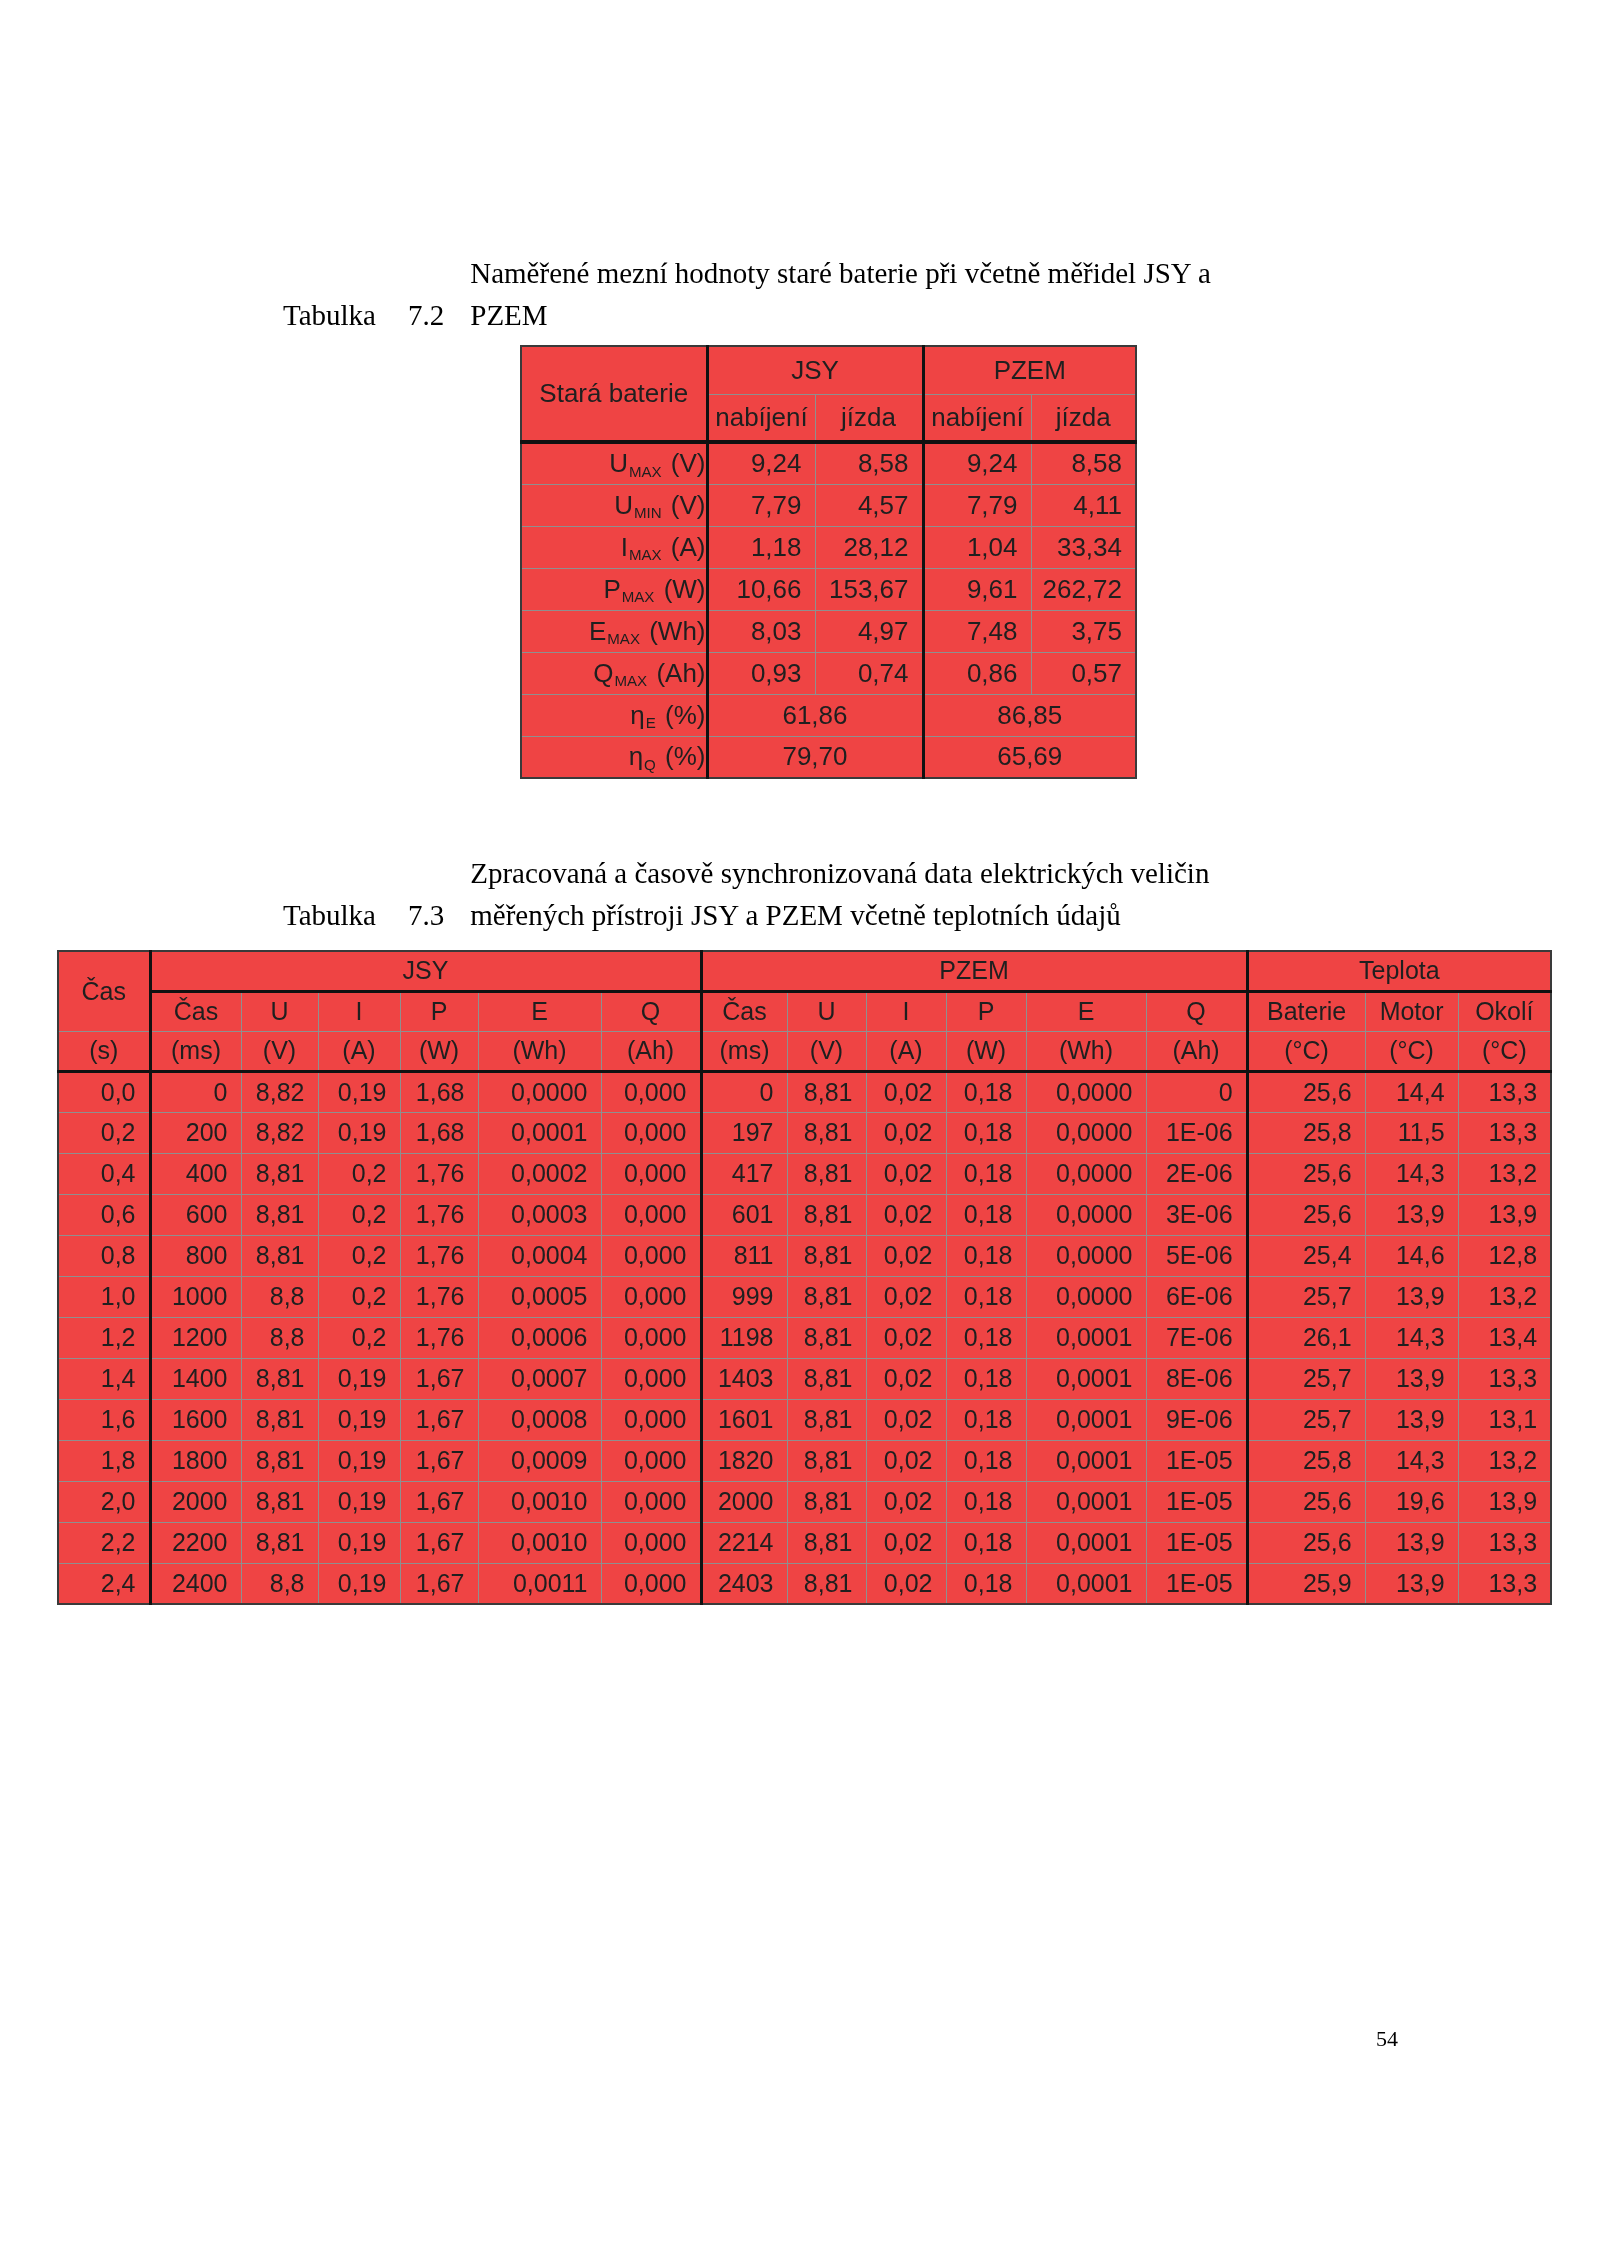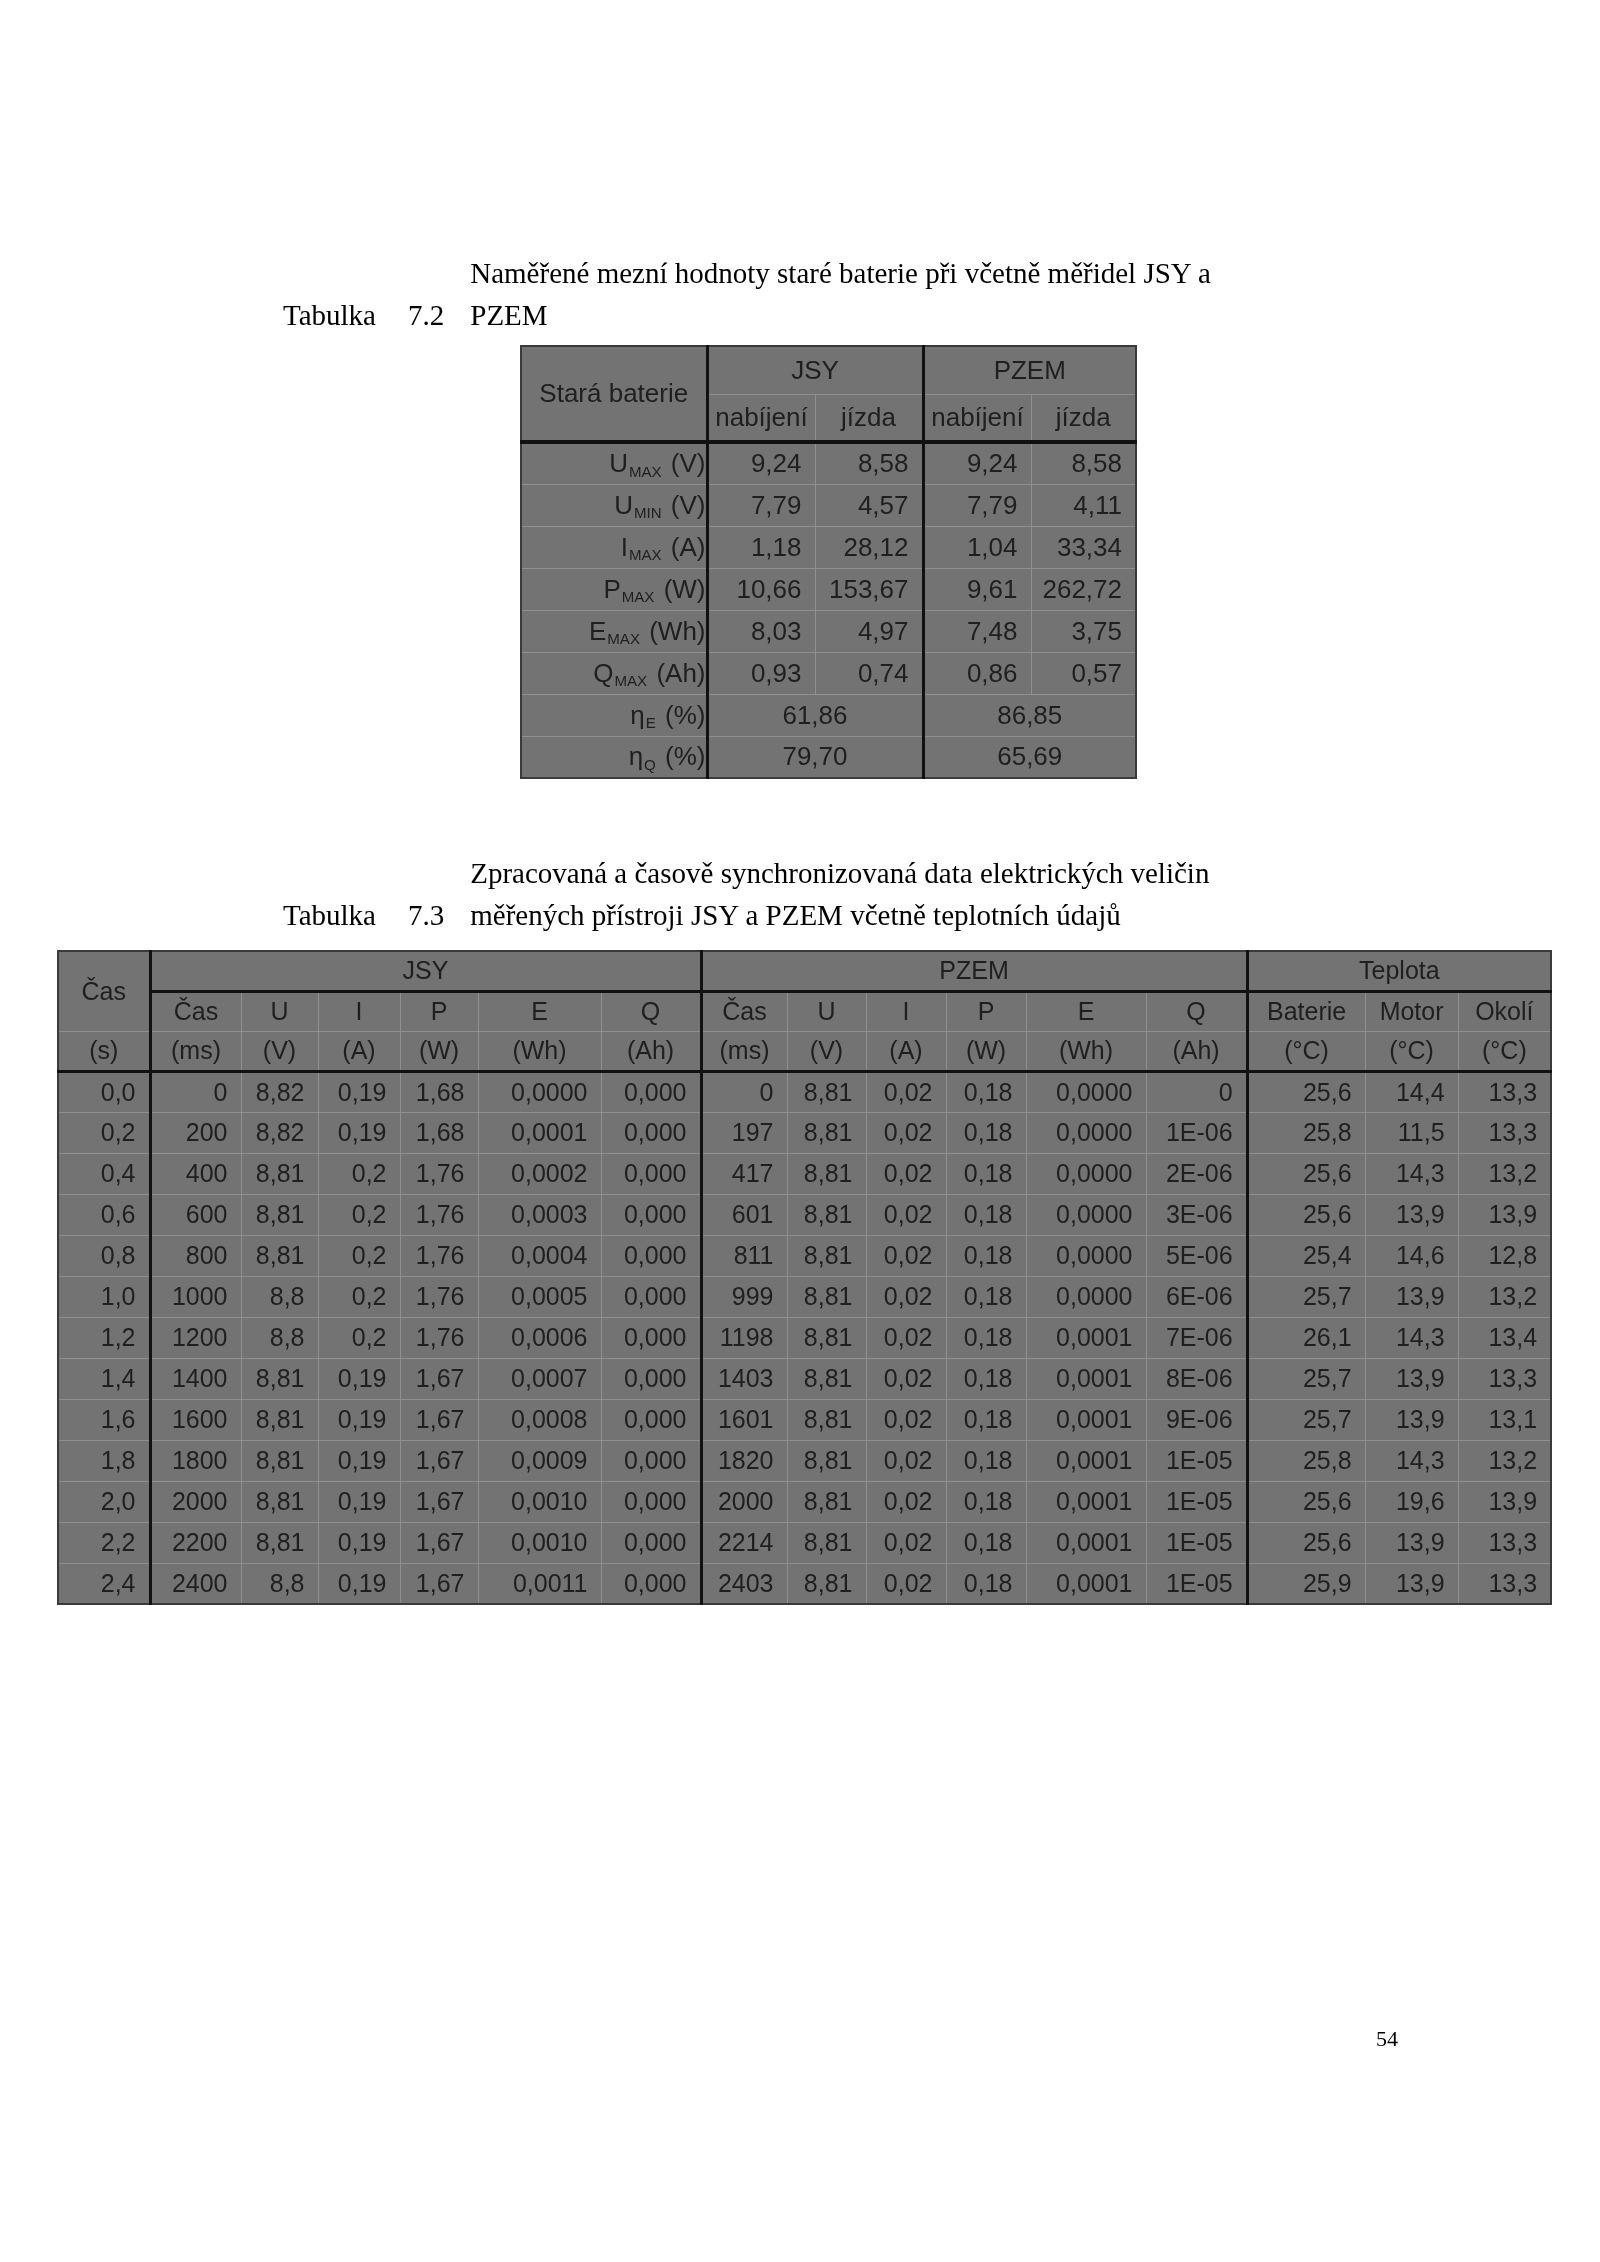--- a/index.html
+++ b/index.html
@@ -8,21 +8,21 @@
     font-family:"Liberation Sans",sans-serif;color:#1f1f1f;overflow:hidden;
   }
   
   .caption{
     position:absolute;left:283px;display:flex;align-items:flex-end;
     font-family:"Liberation Serif",serif;font-size:29px;line-height:42px;color:#000;
   }
   .cap-num{margin-left:32px;}
   .cap-text{margin-left:26px;}
   
-  table{border-collapse:collapse;table-layout:fixed;position:absolute;background:#737373;}
+  table{border-collapse:collapse;table-layout:fixed;position:absolute;background:#ef4444;}
   td,th{border:1px solid #8f8f8f;overflow:hidden;white-space:nowrap;font-weight:normal;padding:0;}
   .bl{border-left:3px solid #111 !important;}
   .num{text-align:right;padding-right:13px;}
   .lbl{text-align:right;padding-left:12px;}
   .mrg{text-align:center;}
   th,.grp,.hdr,.unit,.corner{text-align:center;}
   .subs{font-size:0.58em;position:relative;top:0.30em;margin-left:1px;margin-right:2px;}
   
   #t72{left:520px;top:345px;width:615px;border:2px solid #3a3a3a;font-size:26px;}
   #t72 thead tr{height:48px;}

